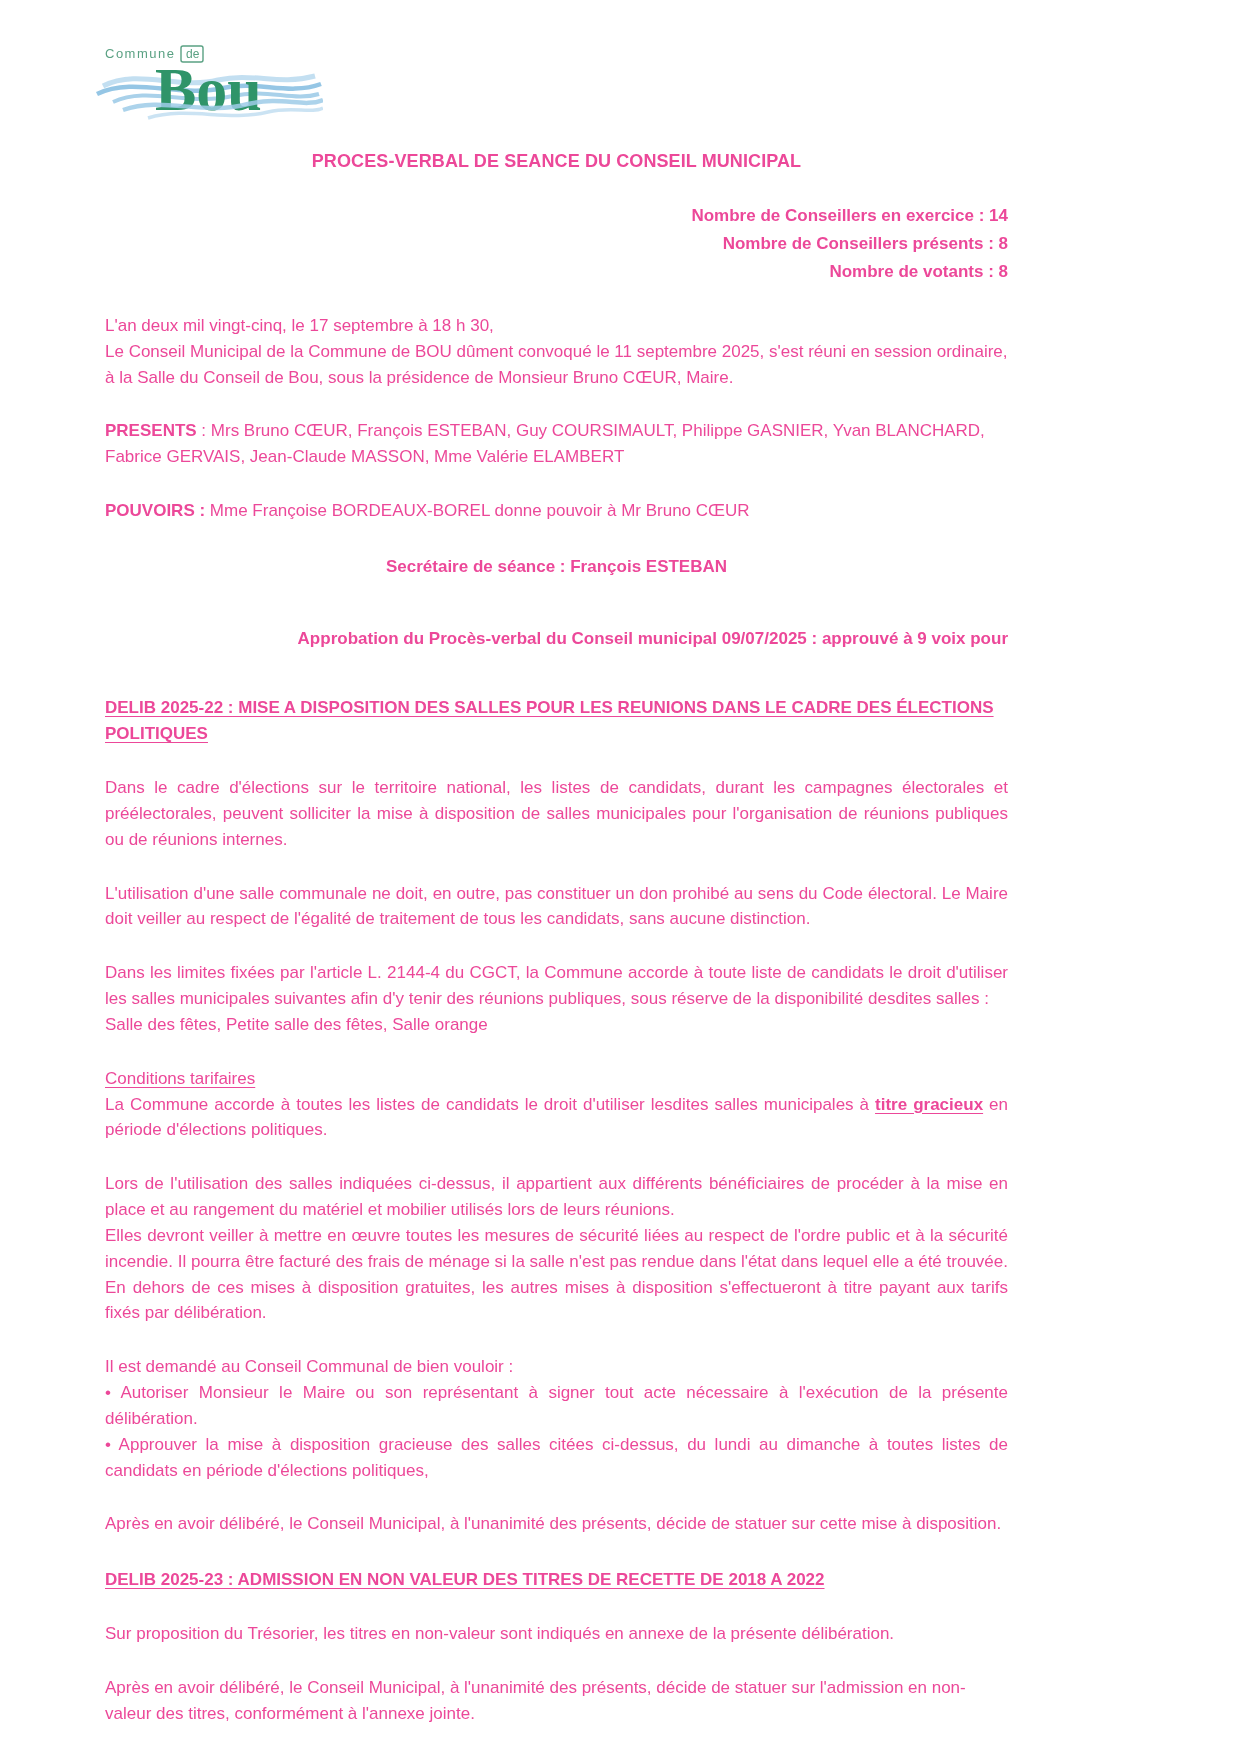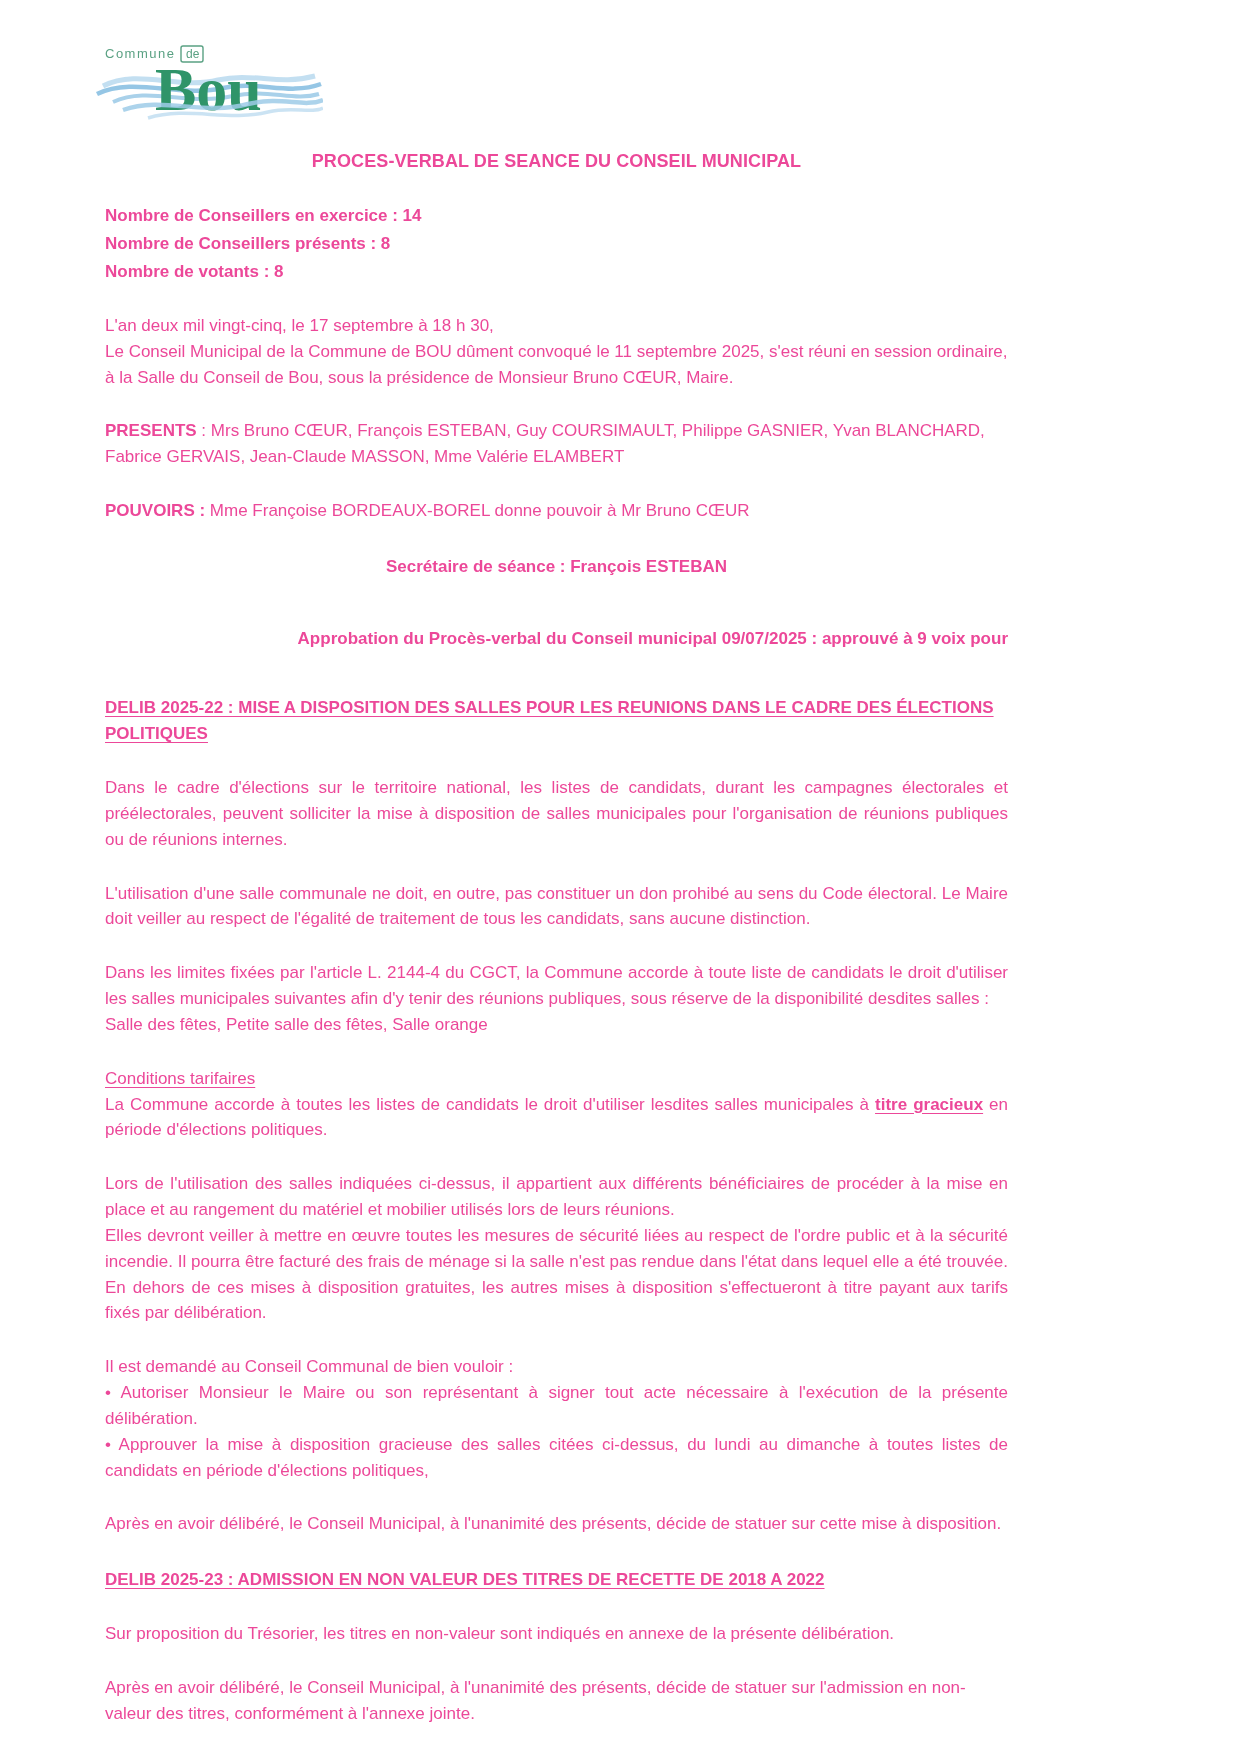--- a/index.html
+++ b/index.html
@@ -20,21 +20,21 @@
   .logo-wrap{height:92px;margin-left:-12px;margin-bottom:6px;}
   
   .doc-title{
     text-align:center;
     font-weight:bold;
     font-size:18px;
     margin-top:18px;
     letter-spacing:.1px;
   }
   .counts{margin-top:28px;font-weight:bold;}
-  .counts div{margin:0 0 2px 0;}
+  .counts div{margin:0 0 2px 0;text-align:right;}
   .para{margin-top:28px;}
   .para-just{margin-top:28px;text-align:justify;}
   .label-b{font-weight:bold;}
   .centered-b{margin-top:30px;text-align:center;font-weight:bold;}
   .approbation{margin-top:46px;font-weight:bold;text-align:right;}
   .delib-heading{
     margin-top:44px;
     font-weight:bold;
     text-decoration:underline;
     text-underline-offset:3px;

